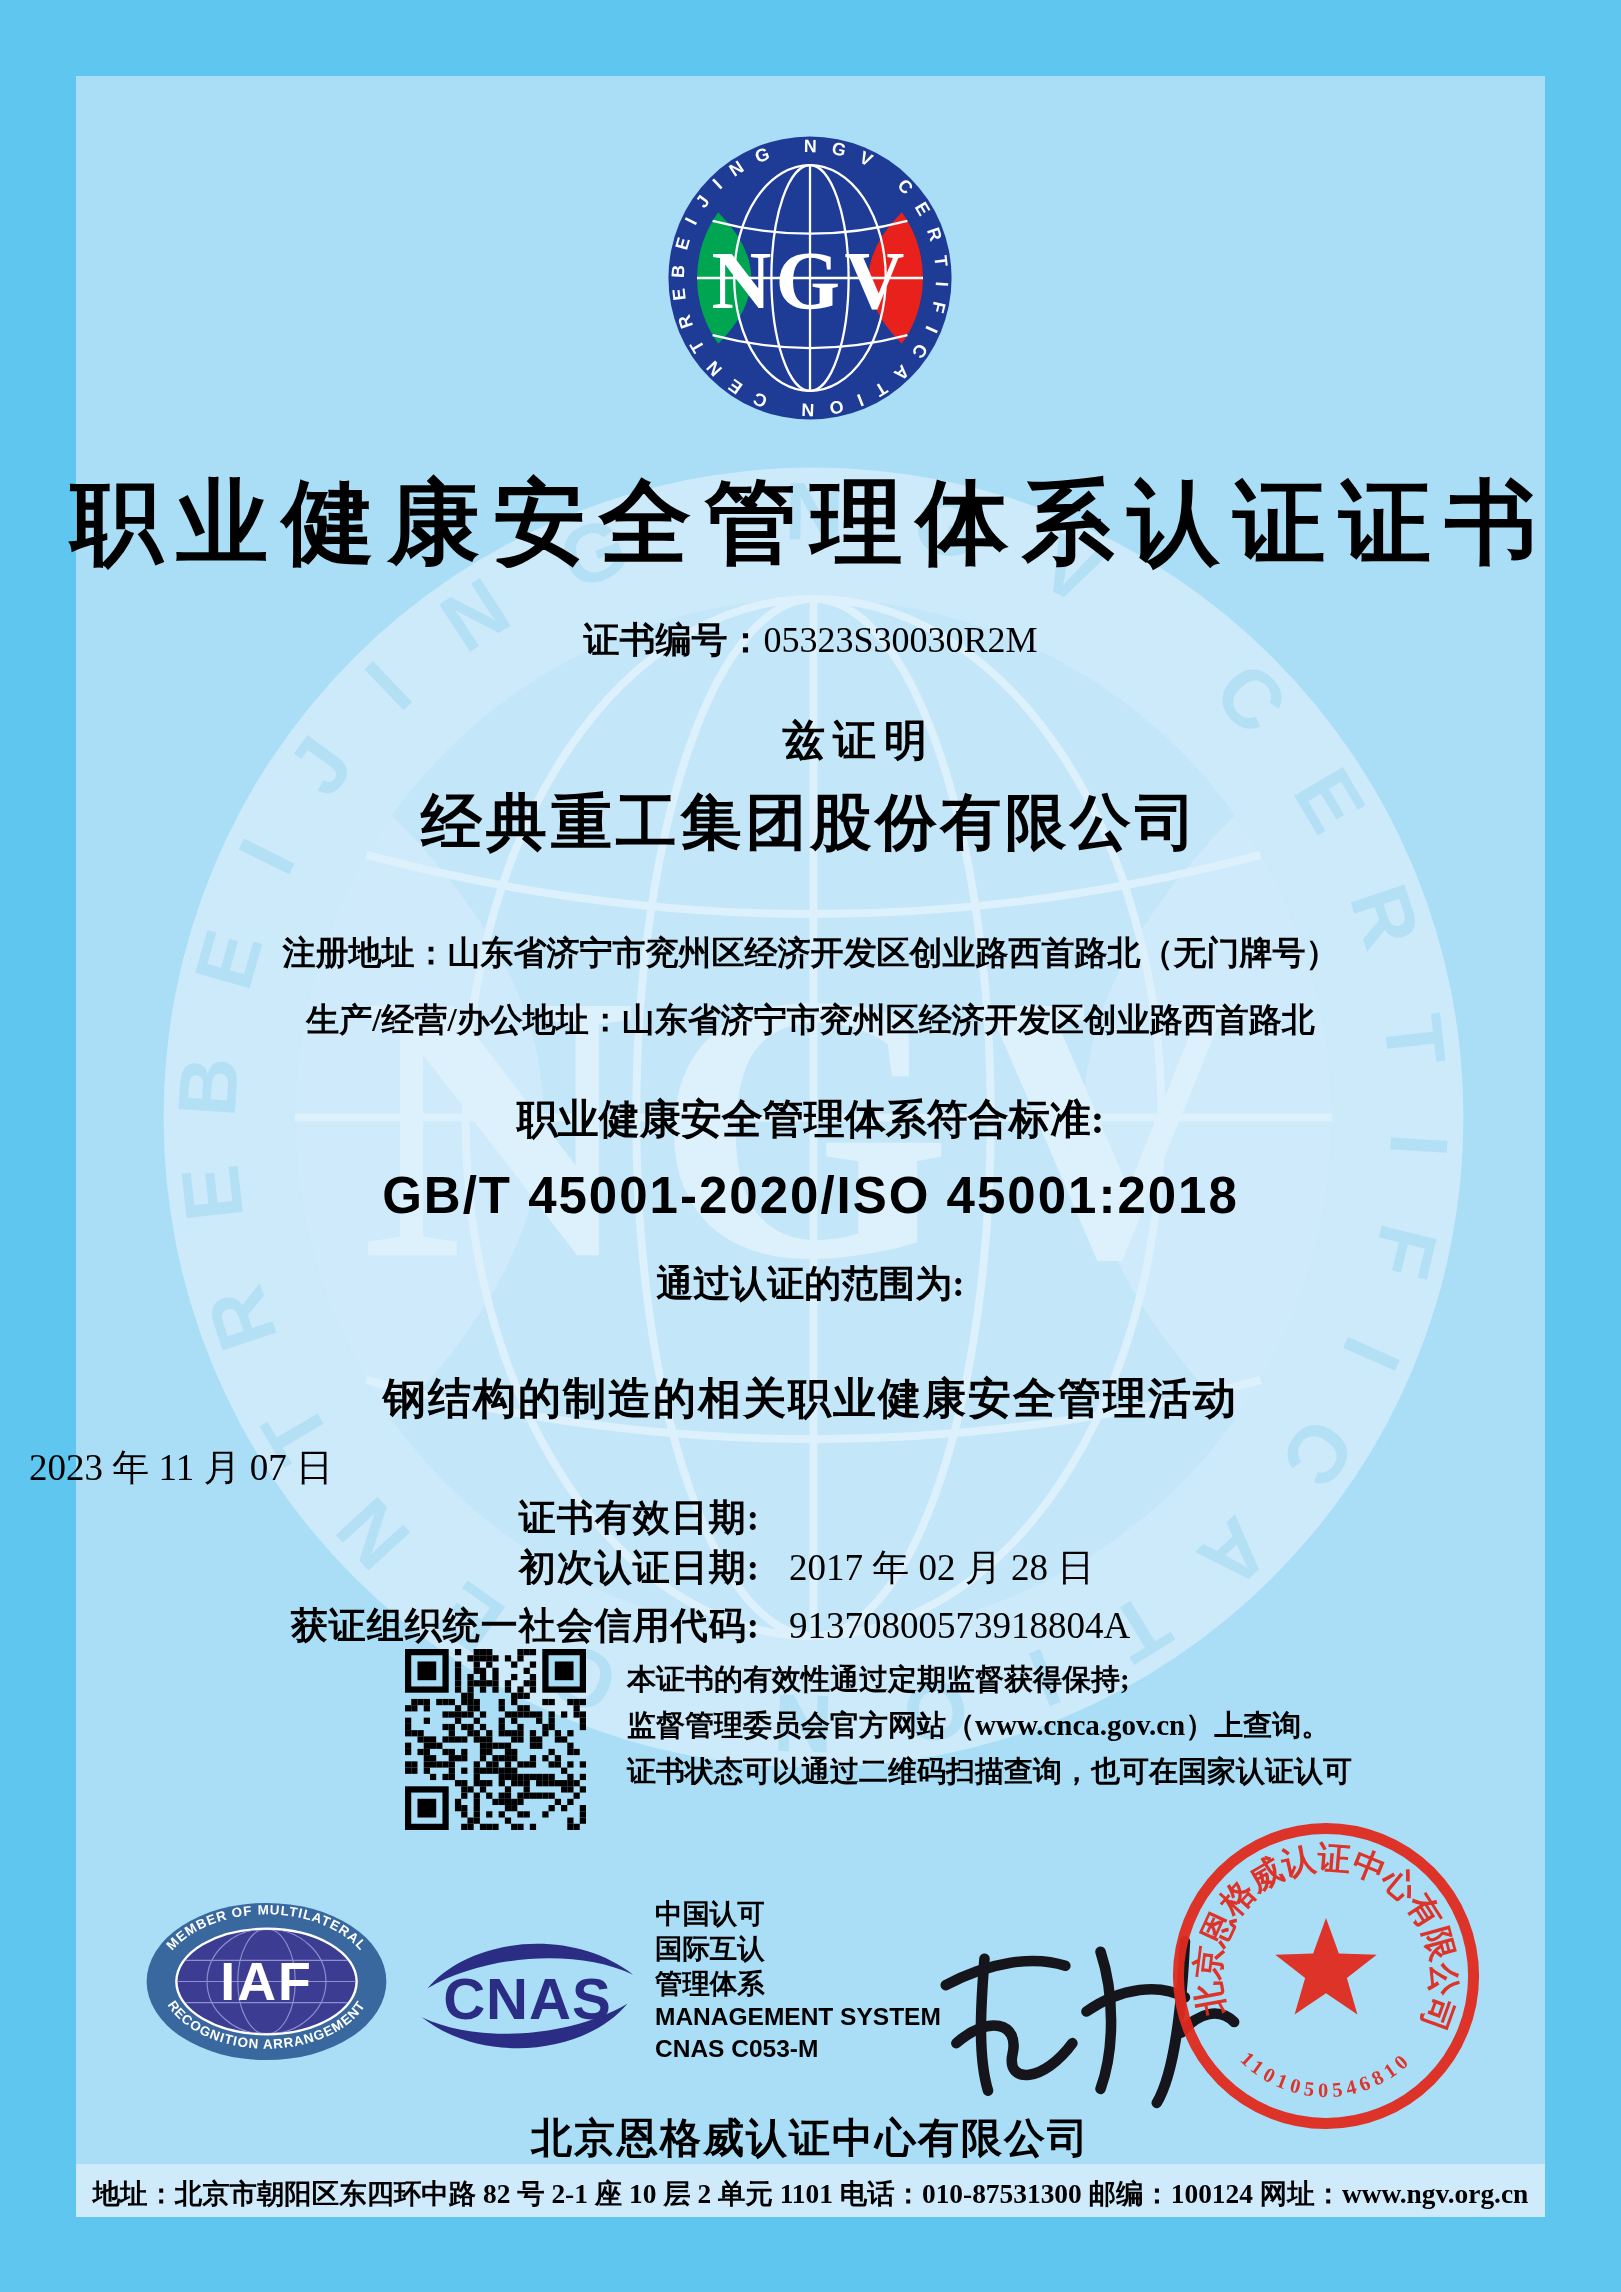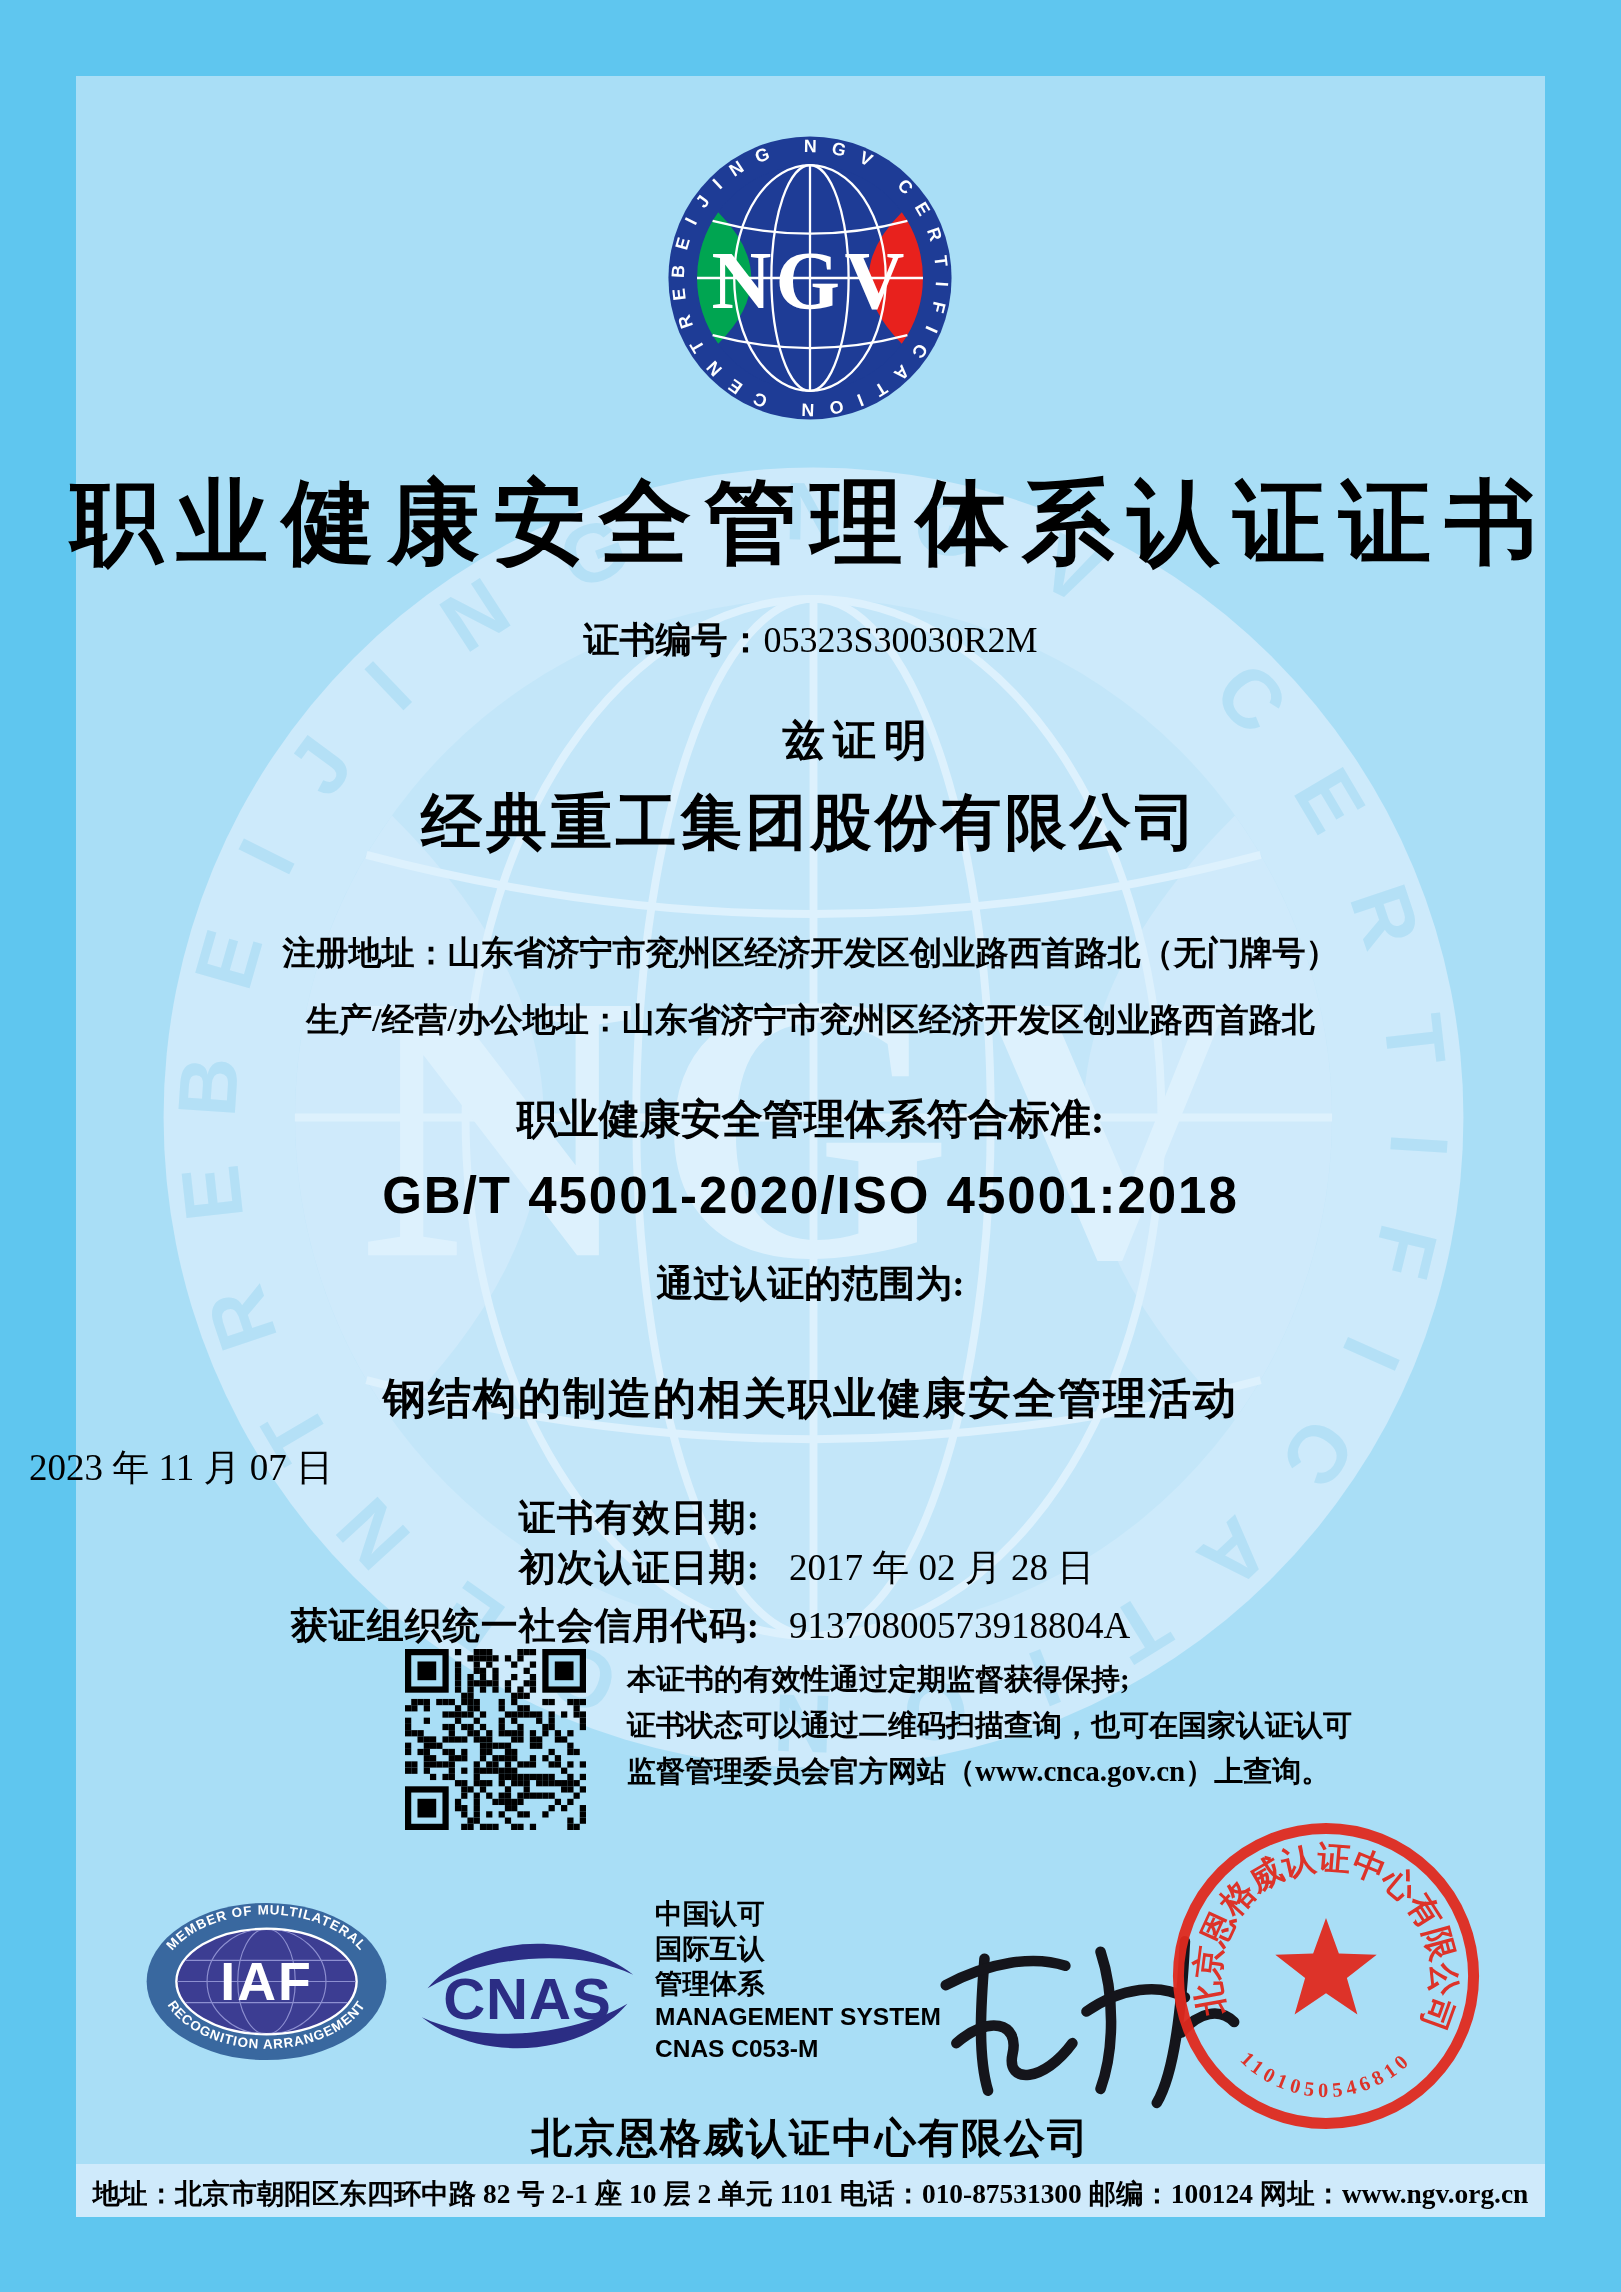--- a/index.html
+++ b/index.html
@@ -459,22 +459,22 @@
       <rect fill="#a9def6" x="146.72" y="6.38" width="31.90" height="31.90"></rect>
       <rect x="153.10" y="12.76" width="19.14" height="19.14"></rect>
       <rect x="0.00" y="140.34" width="44.66" height="44.66"></rect>
       <rect fill="#a9def6" x="6.38" y="146.72" width="31.90" height="31.90"></rect>
       <rect x="12.76" y="153.10" width="19.14" height="19.14"></rect>
     </g>
 </svg>
 
 <div class="abs z qrnote" style="top:1656px;">
   <div>本证书的有效性通过定期监督获得保持;</div>
+  <div>监督管理委员会官方网站（www.cnca.gov.cn）上查询。</div>
   <div>证书状态可以通过二维码扫描查询，也可在国家认证认可</div>
-  <div>监督管理委员会官方网站（www.cnca.gov.cn）上查询。</div>
 </div>
 
 <svg class="abs z" style="left:137px;top:1900px;width:259px;height:163px;" viewBox="0 0 260 170">
   <ellipse class="iaf-ring" cx="130" cy="85" rx="125" ry="82"></ellipse>
   <ellipse class="iaf-inner" cx="130" cy="85" rx="94" ry="55"></ellipse>
   <defs>
     <clipPath id="iafclip">
         <ellipse cx="130" cy="85" rx="93" ry="54"></ellipse>
       </clipPath>
     <path id="iaftop" d="M 20,85 A 110,70 0 0 1 240,85"></path>

